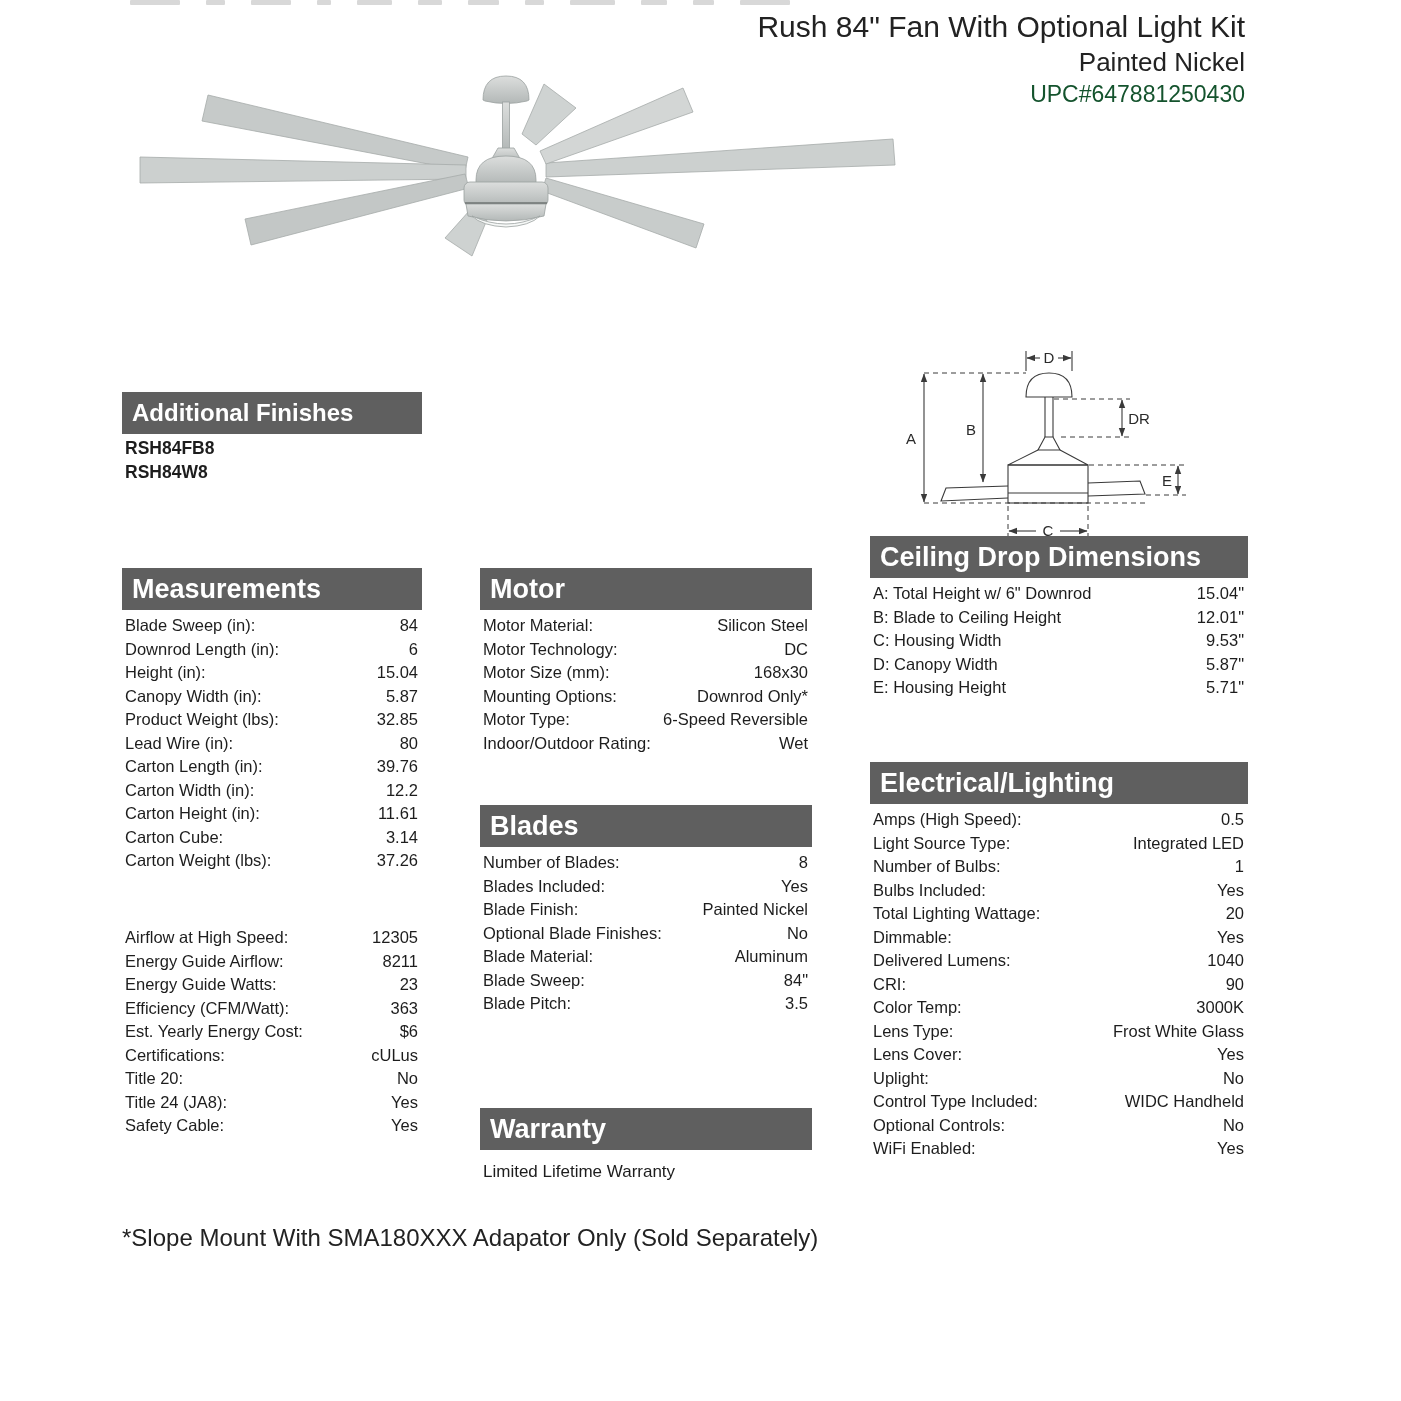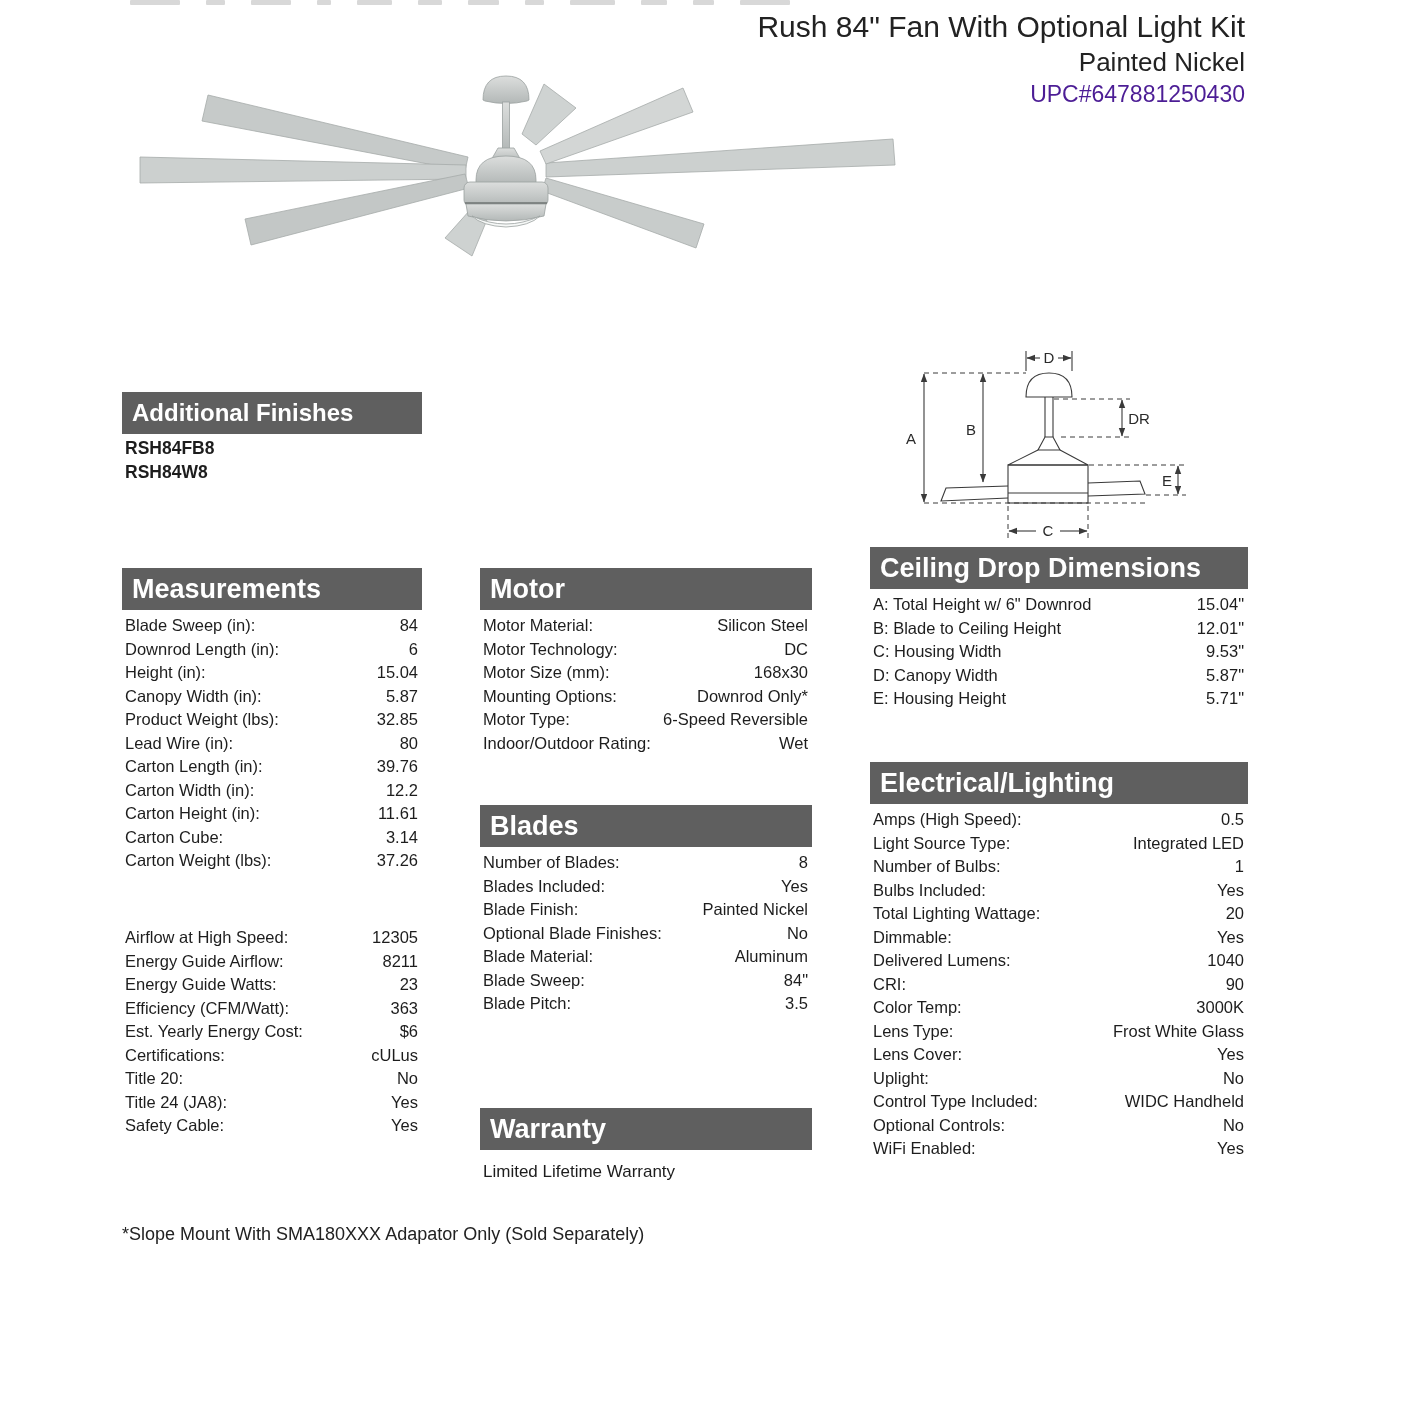--- a/index.html
+++ b/index.html
@@ -7,21 +7,21 @@
        font-family:"Liberation Sans","DejaVu Sans",sans-serif;color:#1d1d1d;}
 
   
   .top-remnant{position:absolute;left:130px;top:0;width:660px;height:6px;display:flex;gap:26px;}
   .top-remnant span{display:block;height:5px;background:#d8d8d8;border-radius:1px;}
 
   
   .title-block{position:absolute;top:8px;right:156px;text-align:right;}
   .title-main{font-size:30px;line-height:38px;color:#222;}
   .title-finish{font-size:26px;line-height:33px;color:#222;}
-  .title-upc{font-size:23px;line-height:30px;color:#4c1d95;}
+  .title-upc{font-size:23px;line-height:30px;color:#14532d;}
 
   
   .fan-svg{position:absolute;left:130px;top:60px;width:780px;height:200px;}
   .diagram-svg{position:absolute;left:890px;top:340px;width:320px;height:210px;}
 
   
   .section{position:absolute;box-sizing:border-box;}
   .bar{background:#5f5f5f;color:#ffffff;font-weight:bold;font-size:27px;
        height:42px;line-height:42px;padding-left:10px;box-sizing:border-box;
        white-space:nowrap;overflow:hidden;}
@@ -31,28 +31,28 @@
             font-size:16.5px;line-height:23.5px;padding:0 4px 0 3px;}
   .spec-label{white-space:nowrap;}
   .spec-value{white-space:nowrap;text-align:right;}
 
   #sec-additional{left:122px;top:392px;width:300px;}
   #sec-measurements{left:122px;top:568px;width:300px;}
   #sec-energy{left:122px;top:922px;width:300px;}
   #sec-motor{left:480px;top:568px;width:332px;}
   #sec-blades{left:480px;top:805px;width:332px;}
   #sec-warranty{left:480px;top:1068px;width:332px;margin-top:40px;}
-  #sec-ceiling{left:870px;top:547px;width:378px;}
+  #sec-ceiling{left:870px;top:536px;width:378px;}
   #sec-electrical{left:870px;top:762px;width:378px;}
 
   .finish-list{margin-top:2px;}
   .finish-item{font-weight:bold;font-size:17.5px;line-height:24px;padding-left:3px;}
   .warranty-text{margin-top:12px;font-size:17px;padding-left:3px;}
 
-  .footnote{position:absolute;left:122px;top:1224px;font-size:18px;color:#222;text-align:right;}
+  .footnote{position:absolute;left:122px;top:1224px;font-size:24px;color:#222;text-align:right;}
 
   svg text{font-family:"Liberation Sans","DejaVu Sans",sans-serif;}
 </style>
 </head>
 <body>
 
 <div class="top-remnant">
   <span style="width:58px"></span>
     <span style="width:22px"></span>
     <span style="width:46px"></span>

